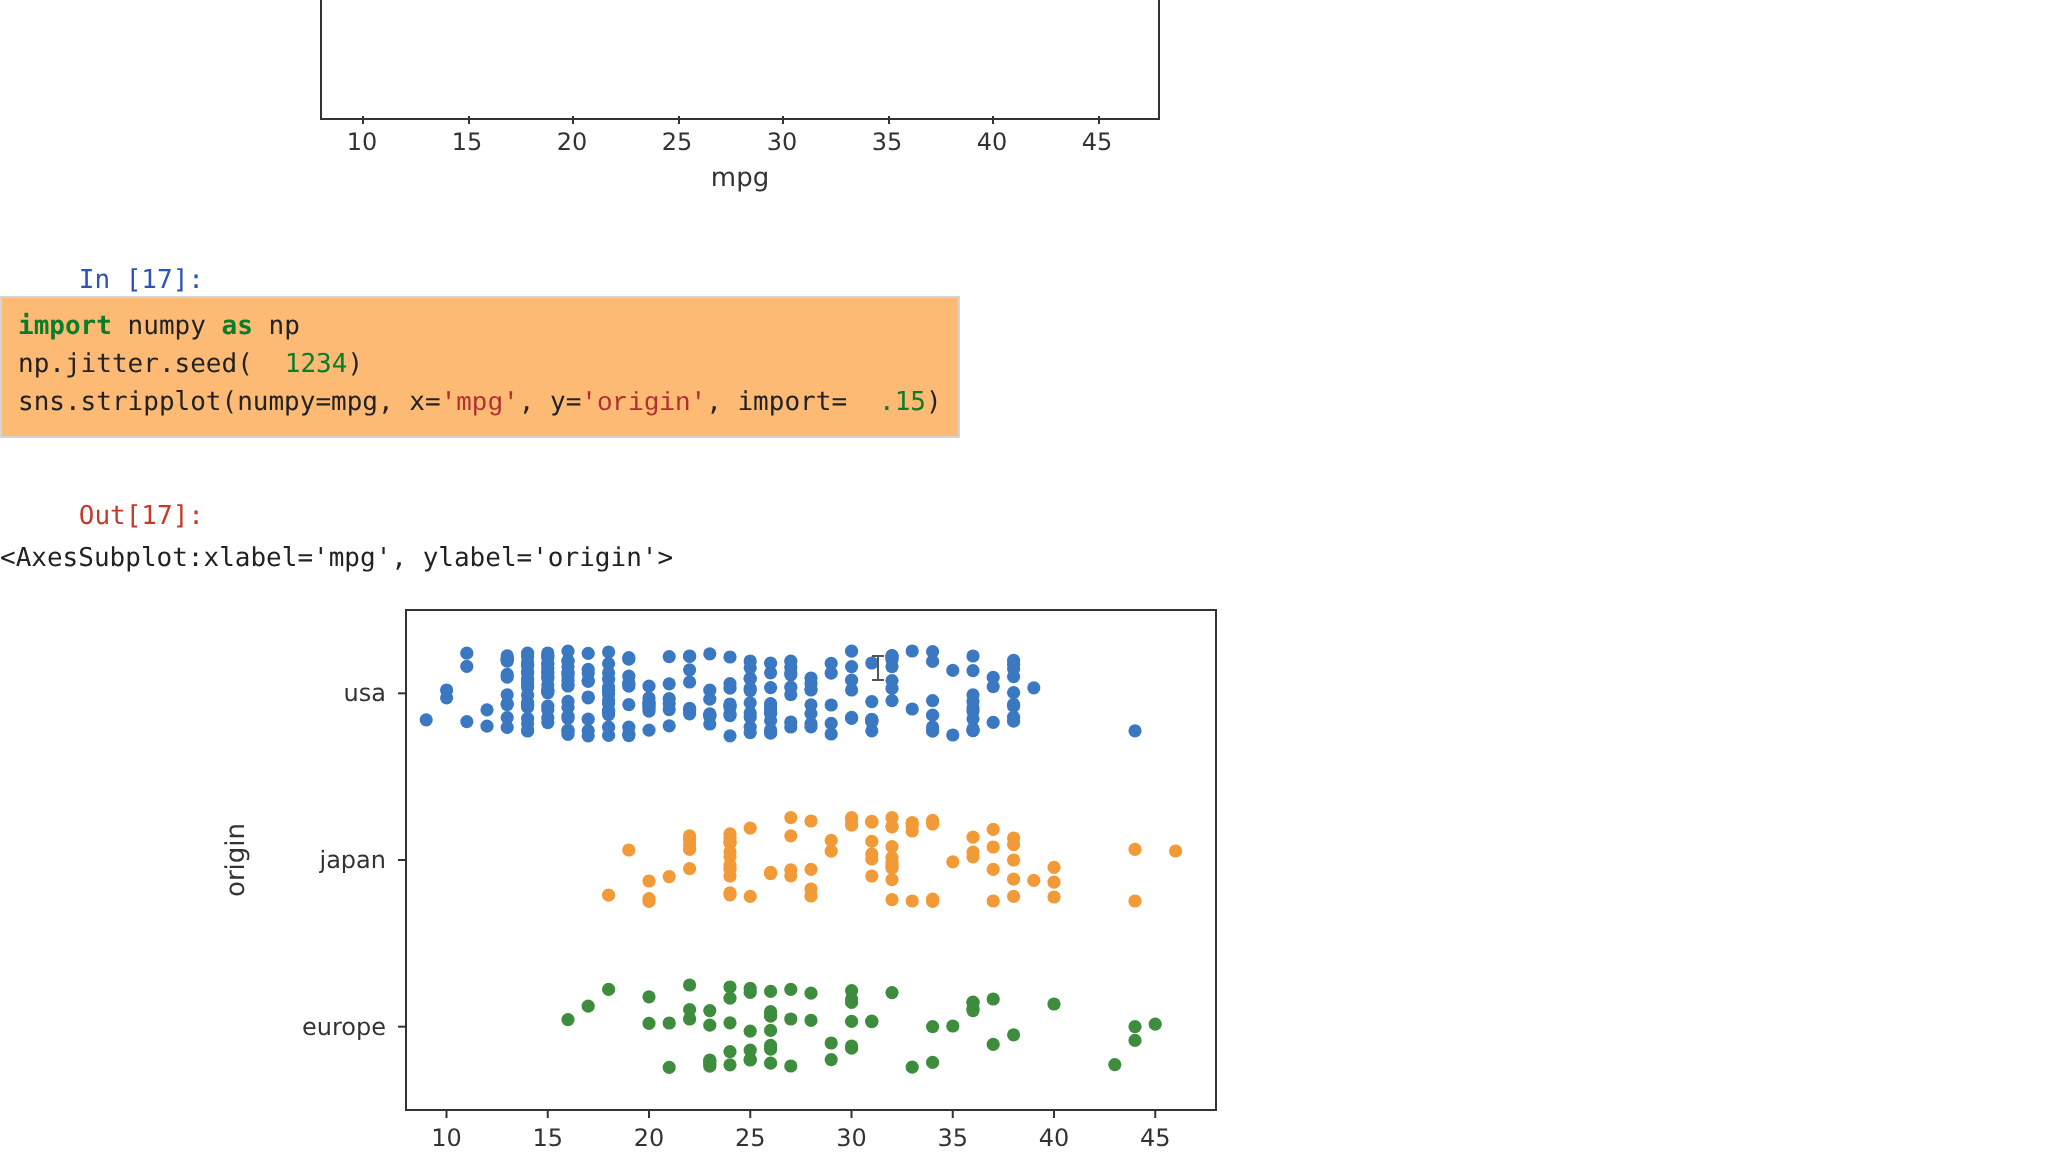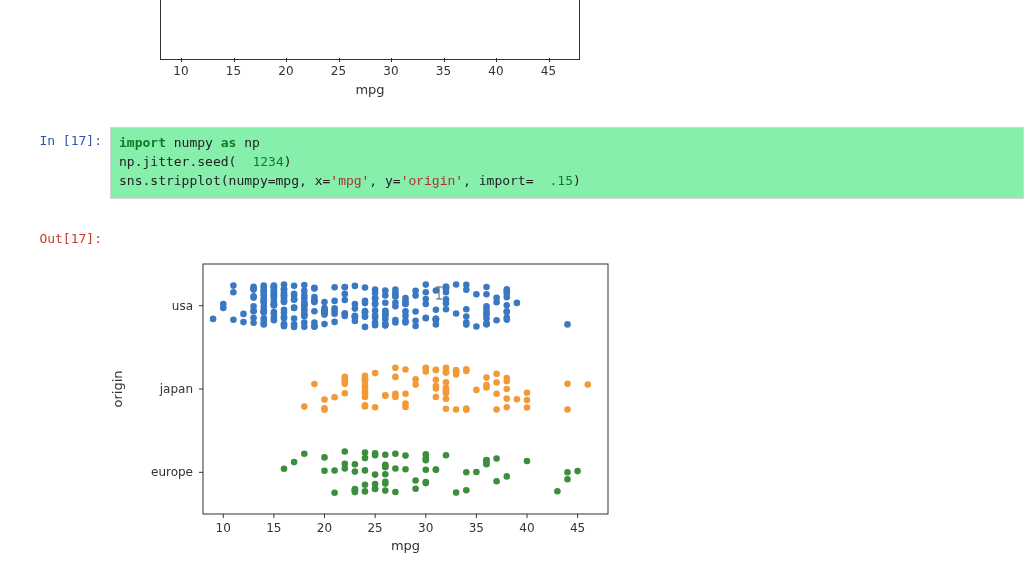--- a/index.html
+++ b/index.html
@@ -56,37 +56,38 @@
     position: absolute;
     top: -2px;
     width: 1px;
     height: 4px;
     background: #333;
   }
 
   
   .cell {
     display: flex;
+    flex-direction: column;
     align-items: flex-start;
     margin-top: 22px;
   }
   .prompt {
     width: 110px;
     text-align: right;
     padding: 6px 8px 0 0;
     font-family: "Menlo", "Consolas", monospace;
     font-size: 13px;
     box-sizing: border-box;
     flex-shrink: 0;
   }
   .prompt.in  { color: #2f54b5; }
   .prompt.out { color: #c63a2b; margin-top: 16px; }
   .code-area {
     flex: 1;
-    background: #86efac;
+    background: #fdba74;
     border: 1px solid #d4d4d4;
     padding: 6px 8px;
     font-family: "Menlo", "Consolas", monospace;
     font-size: 13px;
     line-height: 1.45;
     white-space: pre;
     color: #222;
     box-sizing: border-box;
   }
   .code-area .kw  { color: #0a7d28; font-weight: 600; }
@@ -156,20 +157,21 @@
 
   <div class="cell">
     <div class="prompt in">In [17]:</div>
     <div class="code-area" id="code-area"><span class="kw">import</span><span> numpy </span><span class="kw">as</span><span> np
 </span><span>np.jitter.seed(</span><span class="num">1234</span><span>)
 </span><span>sns.stripplot(numpy=mpg, x=</span><span class="str">'mpg'</span><span>, y=</span><span class="str">'origin'</span><span>, import=</span><span class="num">.15</span><span>)</span></div>
   </div>
 
   <div class="cell" style="margin-top:10px">
     <div class="prompt out">Out[17]:</div>
+    <div class="text-output">&lt;AxesSubplot:xlabel='mpg', ylabel='origin'&gt;</div>
   </div>
 
   <div class="plot-wrap">
     <svg class="plot" id="stripplot" width="510" height="300">
         <rect x="95" y="10" width="405" height="250" class="axes-frame"></rect>
         <text x="85" y="55.666666666666664" text-anchor="end" class="tick-label">usa</text>
         <line x1="91" y1="51.666666666666664" x2="95" y2="51.666666666666664" class="tickline"></line>
         <text x="85" y="139" text-anchor="end" class="tick-label">japan</text>
         <line x1="91" y1="135" x2="95" y2="135" class="tickline"></line>
         <text x="85" y="222.33333333333331" text-anchor="end" class="tick-label">europe</text>

